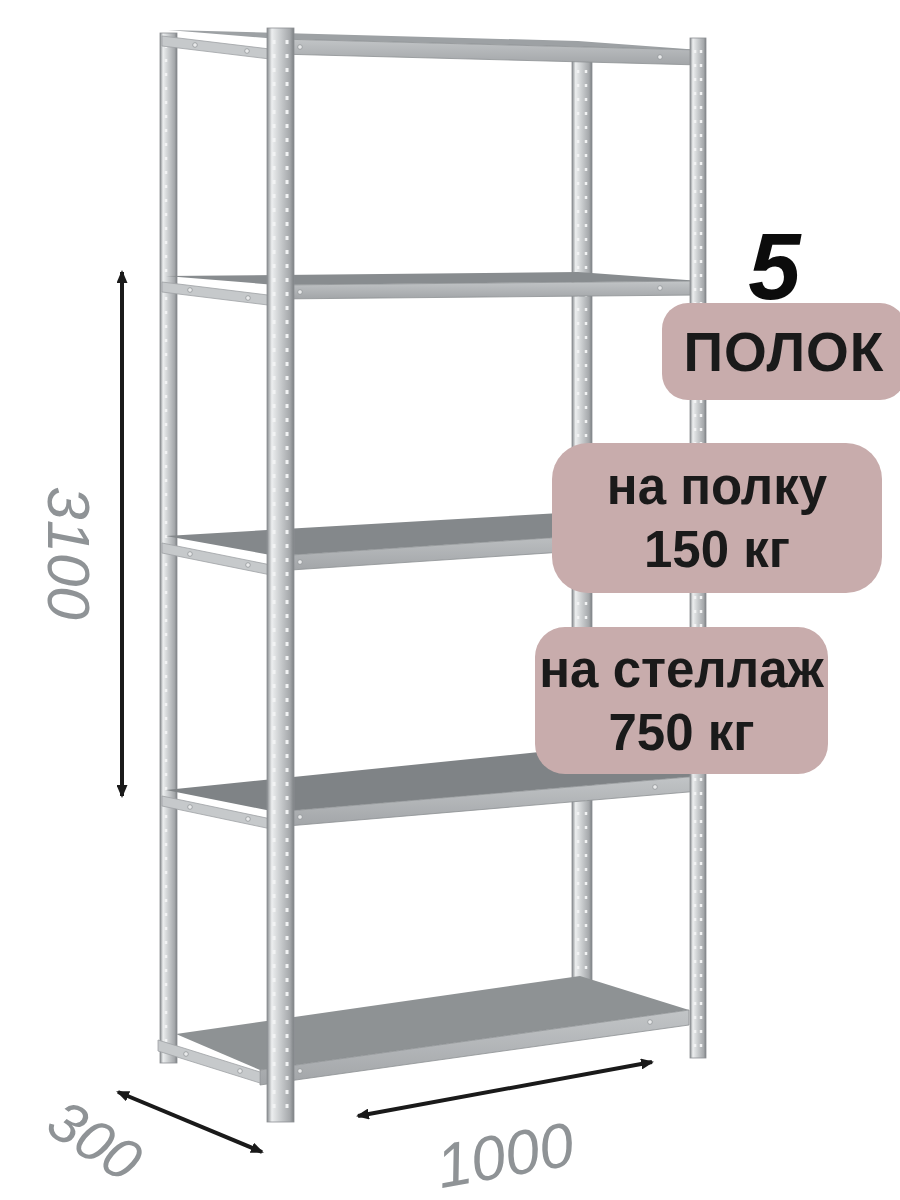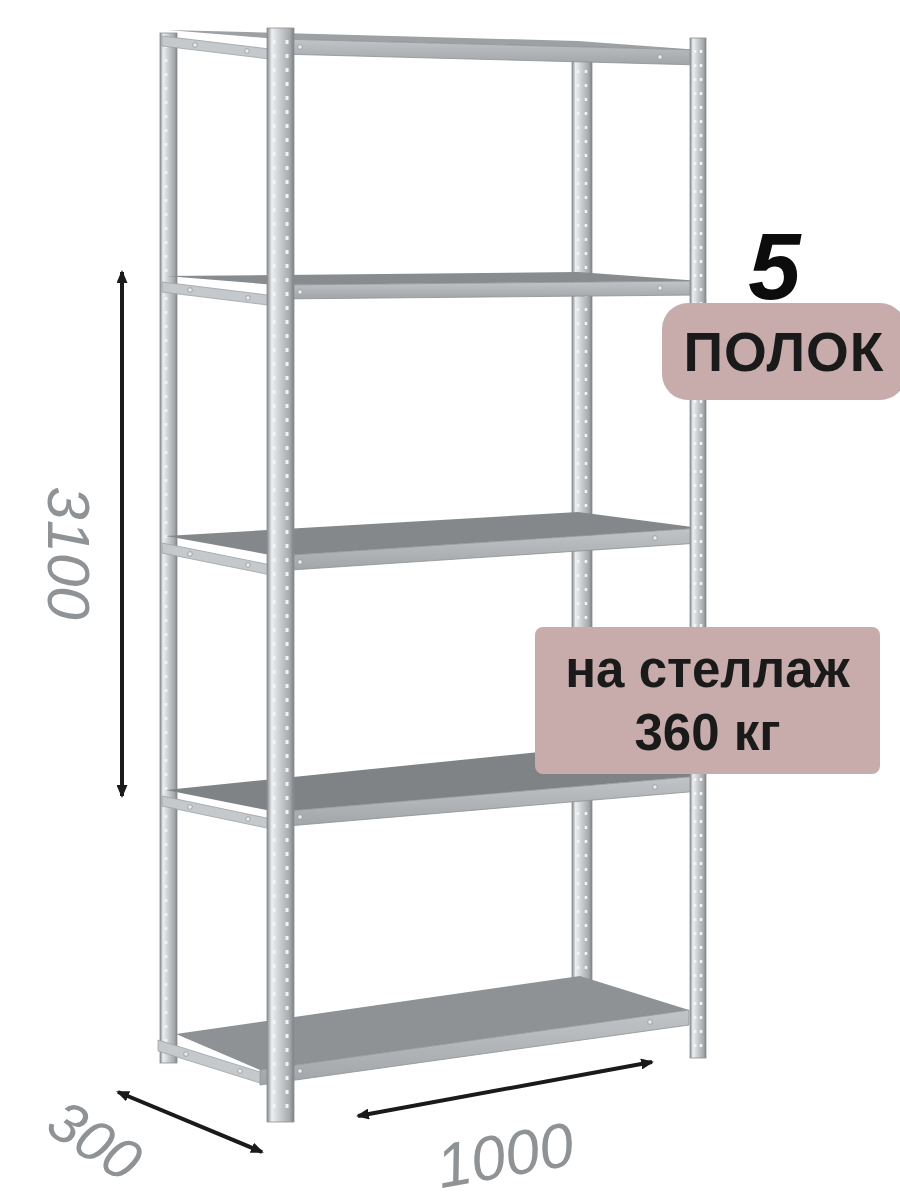--- a/index.html
+++ b/index.html
@@ -41,22 +41,22 @@
   }
   .badge-per-shelf {
     left: 552px; top: 443px;
     width: 330px; height: 150px;
     border-radius: 36px;
     font-size: 51px;
     line-height: 63px;
   }
   .badge-per-rack {
     left: 535px; top: 627px;
-    width: 345px; height: 147px;
-    border-radius: 8px;
+    width: 293px; height: 147px;
+    border-radius: 30px;
     font-size: 51px;
     line-height: 63px;
   }
   .count-number {
     position: absolute;
     left: 722px; top: 220px;
     width: 105px;
     text-align: center;
     font-size: 94px;
     line-height: 1;
@@ -192,23 +192,27 @@
       <line x1="118" y1="1092" x2="262" y2="1152" stroke="#1a1a1a" stroke-width="4" marker-start="url(#arrowHead)" marker-end="url(#arrowHead)"></line>
     </g>
   </svg>
 
   <div class="count-number">5</div>
 
   <div class="badge badge-count">
     <span>ПОЛОК</span>
   </div>
 
+  <div class="badge badge-per-shelf">
+    <span>на полку</span>
+    <span>150 кг</span>
+  </div>
 
   <div class="badge badge-per-rack">
     <span>на стеллаж</span>
-    <span>360 кг</span>
+    <span>750 кг</span>
   </div>
 
   <div class="dim-label dim-height">3100</div>
   <div class="dim-label dim-depth">300</div>
   <div class="dim-label dim-width">1000</div>
 
 </div>
 
 </body></html>

